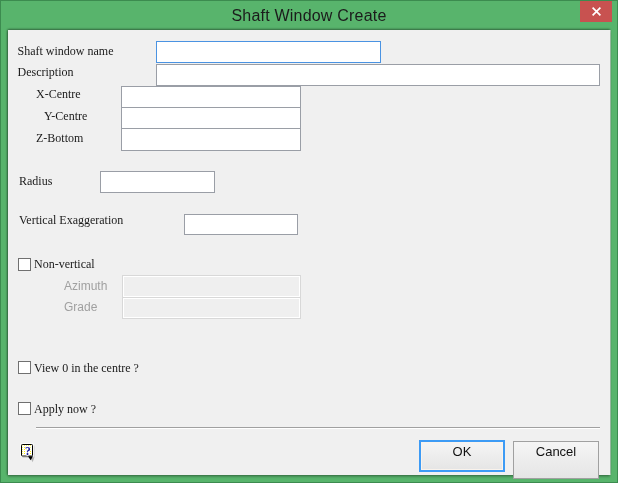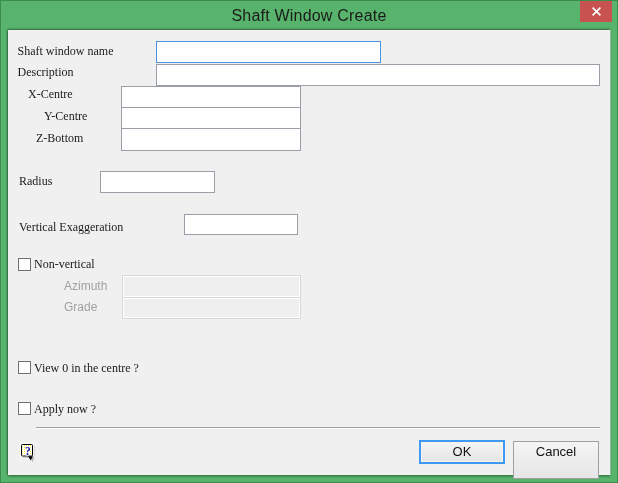--- a/index.html
+++ b/index.html
@@ -25,50 +25,50 @@
   .inpfocus { position:absolute; background:#fff; border:1px solid #4a93e2; }
   .dinp { position:absolute; background:#efefef; border:1px solid #d8d8d8;
     box-shadow:inset 0 0 0 1px #ffffff; }
   .chk { position:absolute; width:13px; height:13px; background:#fff;
     border:1px solid #707070; }
   .sep { position:absolute; left:36px; top:427px; width:564px; height:2px;
     background:#a0a0a0; border-bottom:1px solid #ffffff; }
   .btn { position:absolute;
     background:linear-gradient(#f5f5f5,#e5e5e5);
     font-size:13px; color:#111; text-align:center; }
-  .ok { left:419px; top:440px; width:86px; height:24px; border:2px solid #3d9bf5; line-height:19px; box-shadow:inset 0 0 0 1px #faf3ec; }
+  .ok { left:419px; top:440px; width:86px; height:32px; border:2px solid #3d9bf5; line-height:19px; box-shadow:inset 0 0 0 1px #faf3ec; }
   .cancel { left:513px; top:441px; width:86px; height:38px; border:1px solid #a0a0a0; line-height:19px; }
 </style>
 </head>
 <body>
   <div class="title">Shaft Window Create</div>
   <div class="close">
     <svg width="9" height="9" viewBox="0 0 9 9">
       <path d="M0.6 0.6 L8.4 8.4 M8.4 0.6 L0.6 8.4" stroke="#ffffff" stroke-width="1.7"></path>
     </svg>
   </div>
   <div class="client"></div>
 
   <div class="lbl" style="left:17.5px; top:44px;">Shaft window name</div>
   <div class="inpfocus" style="left:156px; top:41px; width:225px; height:22px;"></div>
 
   <div class="lbl" style="left:17.5px; top:65px;">Description</div>
   <div class="inp" style="left:156px; top:64px; width:444px; height:22px;"></div>
 
-  <div class="lbl" style="left:28px; top:87px;">X-Centre</div>
+  <div class="lbl" style="left:36px; top:87px;">X-Centre</div>
   <div class="inp" style="left:121px; top:86px; width:180px; height:22px;"></div>
   <div class="lbl" style="left:36px; top:109px;margin-left:8px;">Y-Centre</div>
   <div class="inp" style="left:121px; top:107px; width:180px; height:22px;"></div>
   <div class="lbl" style="left:36px; top:131px;">Z-Bottom</div>
   <div class="inp" style="left:121px; top:128px; width:180px; height:23px;"></div>
 
   <div class="lbl" style="left:19px; top:174px;">Radius</div>
   <div class="inp" style="left:100px; top:171px; width:115px; height:22px;"></div>
 
-  <div class="lbl" style="left:19px; top:220px;">Vertical Exaggeration</div>
+  <div class="lbl" style="left:19px; top:213px;">Vertical Exaggeration</div>
   <div class="inp" style="left:184px; top:214px; width:114px; height:21px;"></div>
 
   <div class="chk" style="left:18px; top:258px;"></div>
   <div class="lbl" style="left:34px; top:257px;">Non-vertical</div>
   <div class="dlbl" style="left:40px; top:279px;">Azimuth</div>
   <div class="dinp" style="left:122px; top:275px; width:179px; height:23px;"></div>
   <div class="dlbl" style="left:40px; top:300px;">Grade</div>
   <div class="dinp" style="left:122px; top:297px; width:179px; height:22px;"></div>
 
   <div class="chk" style="left:18px; top:361px;"></div>

